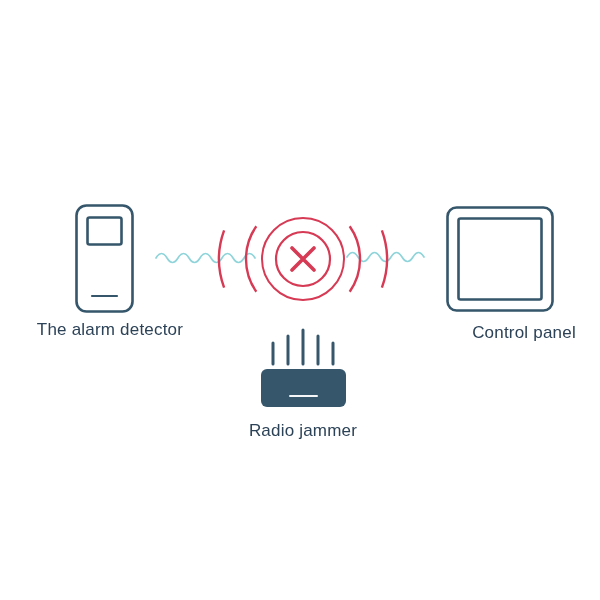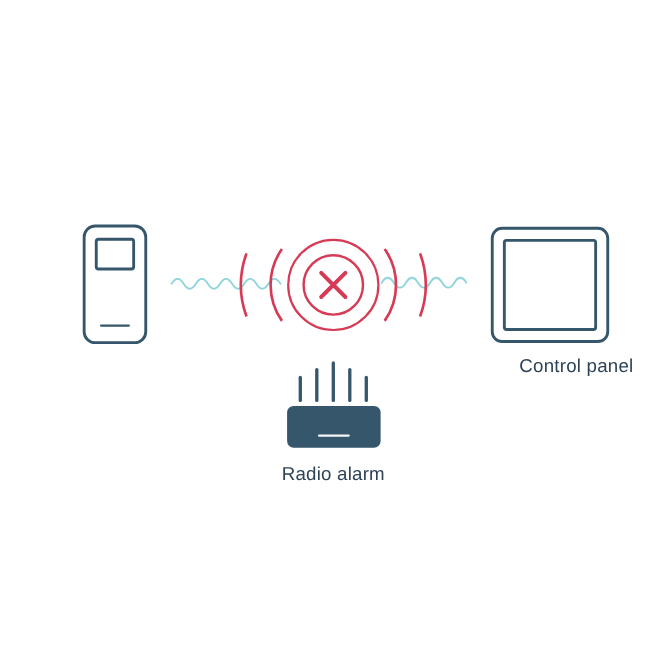--- a/index.html
+++ b/index.html
@@ -102,17 +102,18 @@
       <line class="antenna" x1="273" y1="343" x2="273" y2="364"></line>
       <line class="antenna" x1="288" y1="336" x2="288" y2="364"></line>
       <line class="antenna" x1="303" y1="330" x2="303" y2="364"></line>
       <line class="antenna" x1="318" y1="336" x2="318" y2="364"></line>
       <line class="antenna" x1="333" y1="343" x2="333" y2="364"></line>
       <rect class="jammer-body" x="261" y="369" width="85" height="38" rx="6"></rect>
       <line class="jammer-slot" x1="290" y1="396" x2="317" y2="396"></line>
     </g>
   </svg>
 
+  <div class="label" style="left:110px; top:320px;">The alarm detector</div>
 
   <div class="label" style="left:500px; top:323px;margin-left:24px;">Control panel</div>
 
-  <div class="label" style="left:303px; top:421px;">Radio alarm</div>
+  <div class="label" style="left:303px; top:421px;">Radio jammer</div>
 </div>
 
 </body></html>

